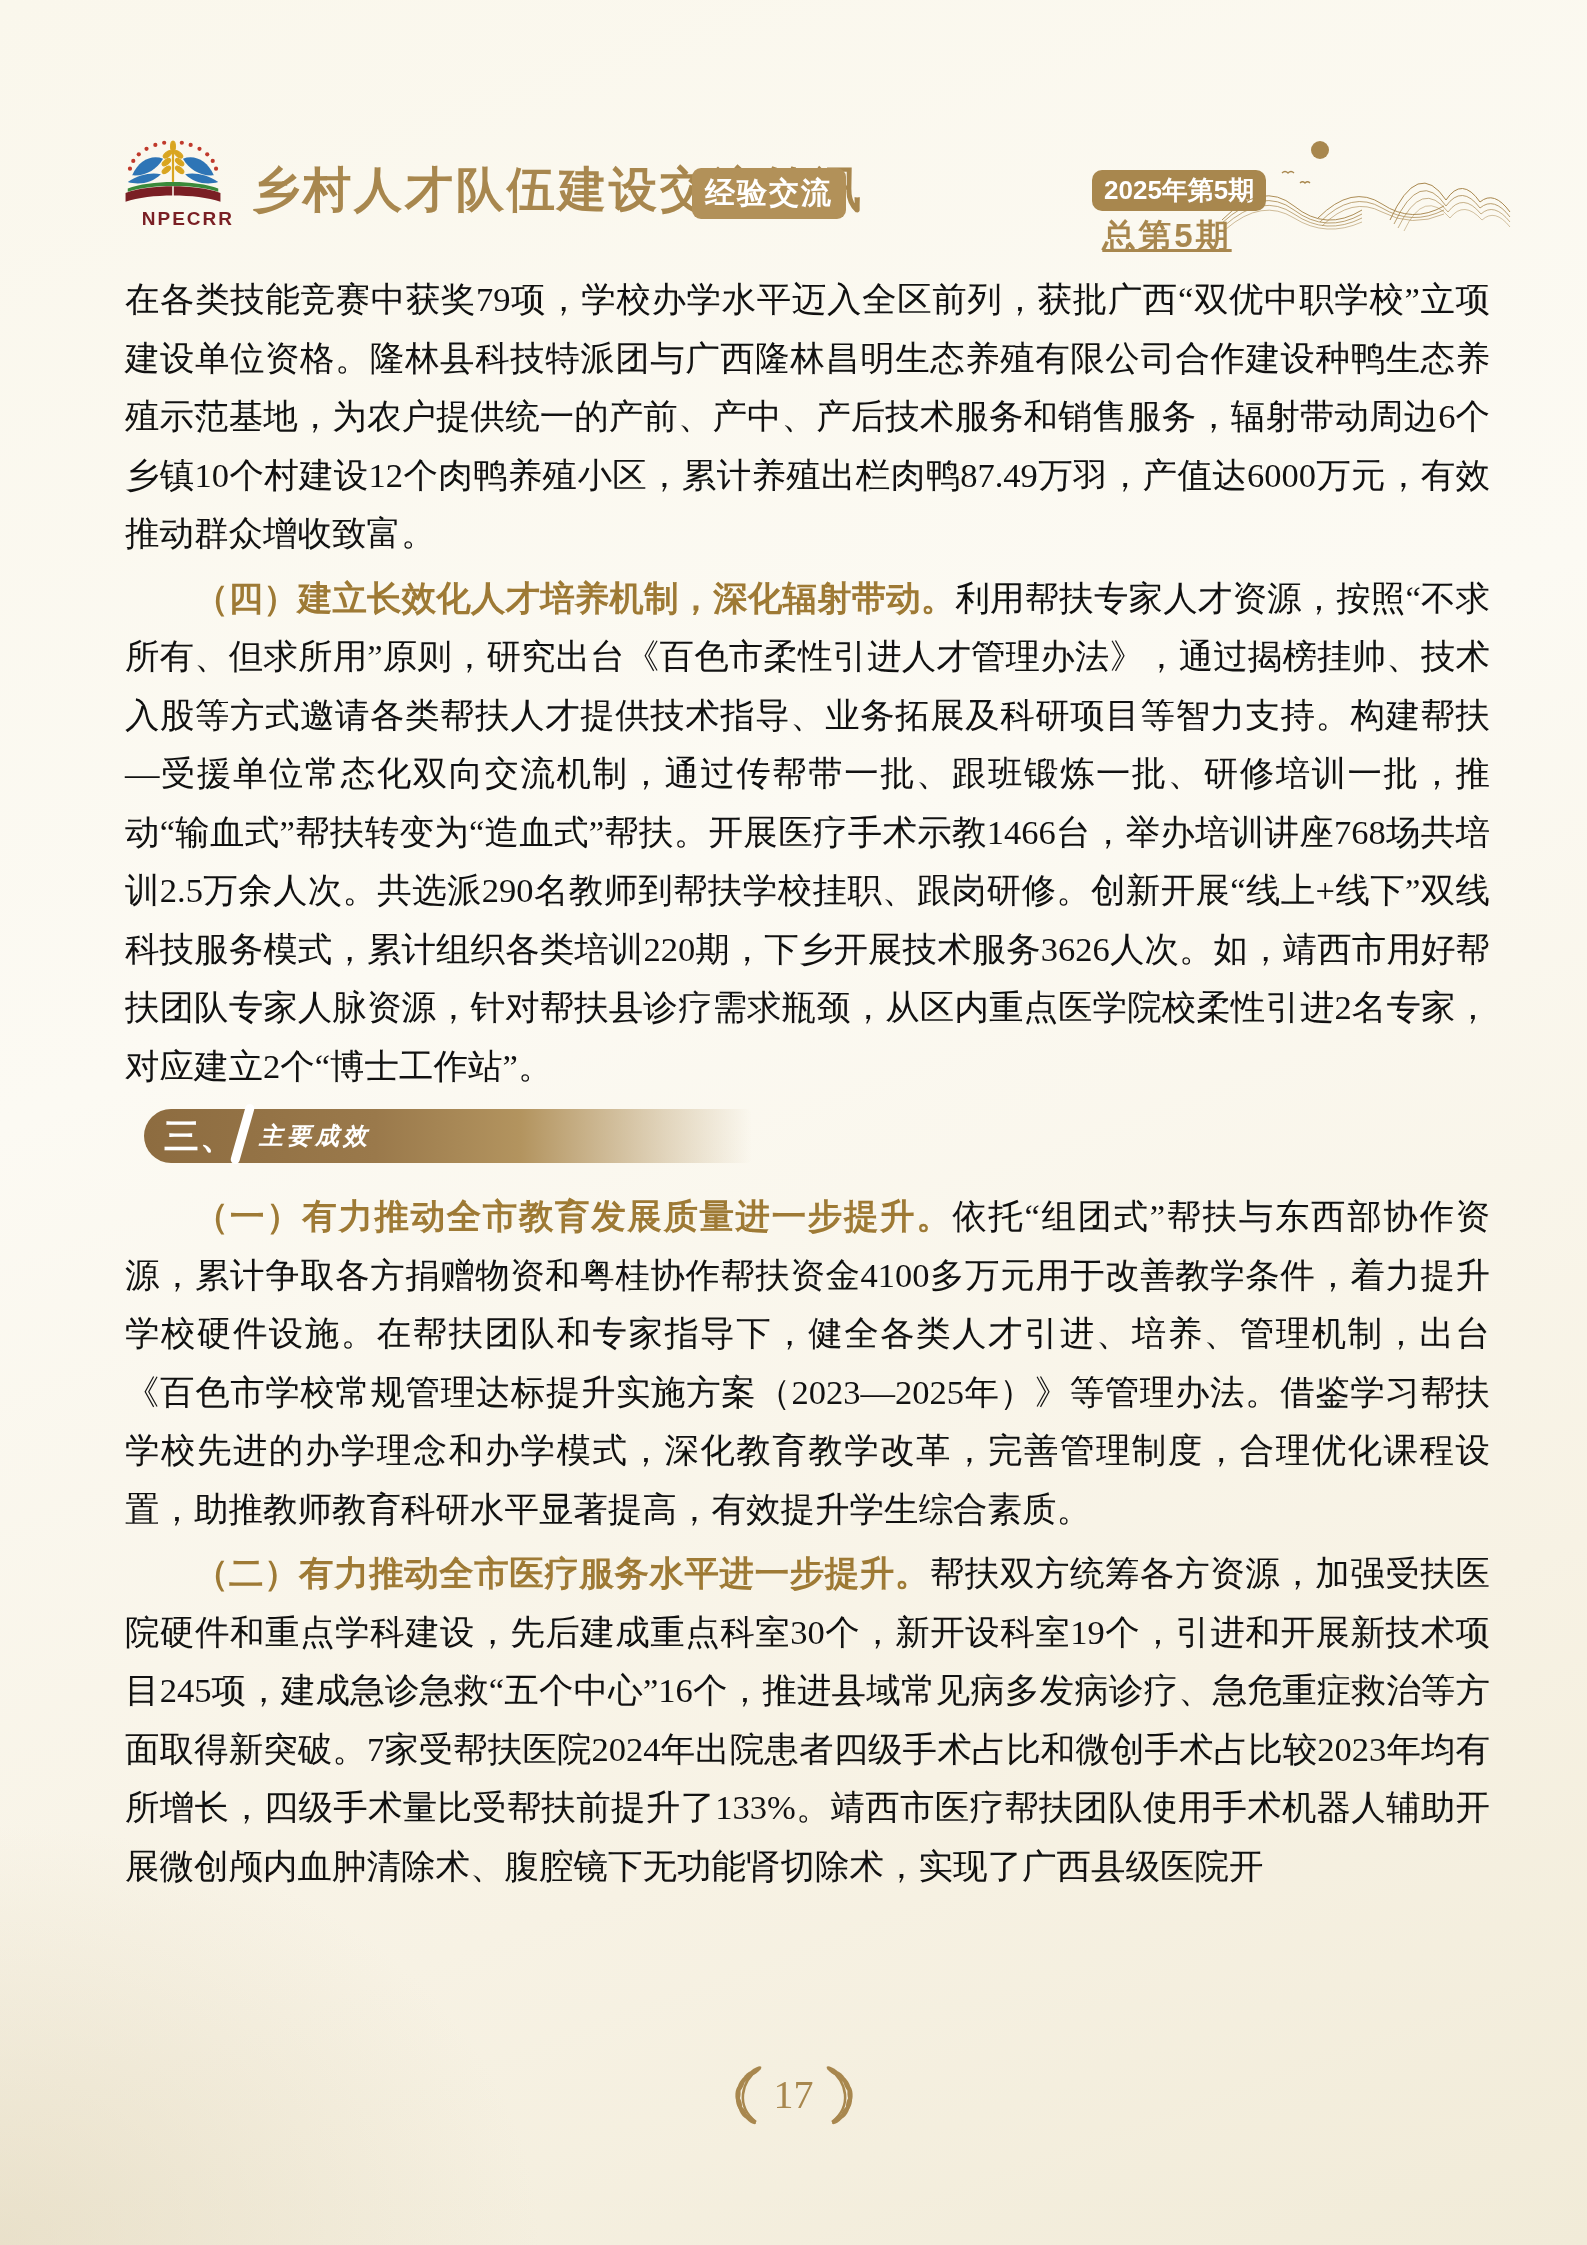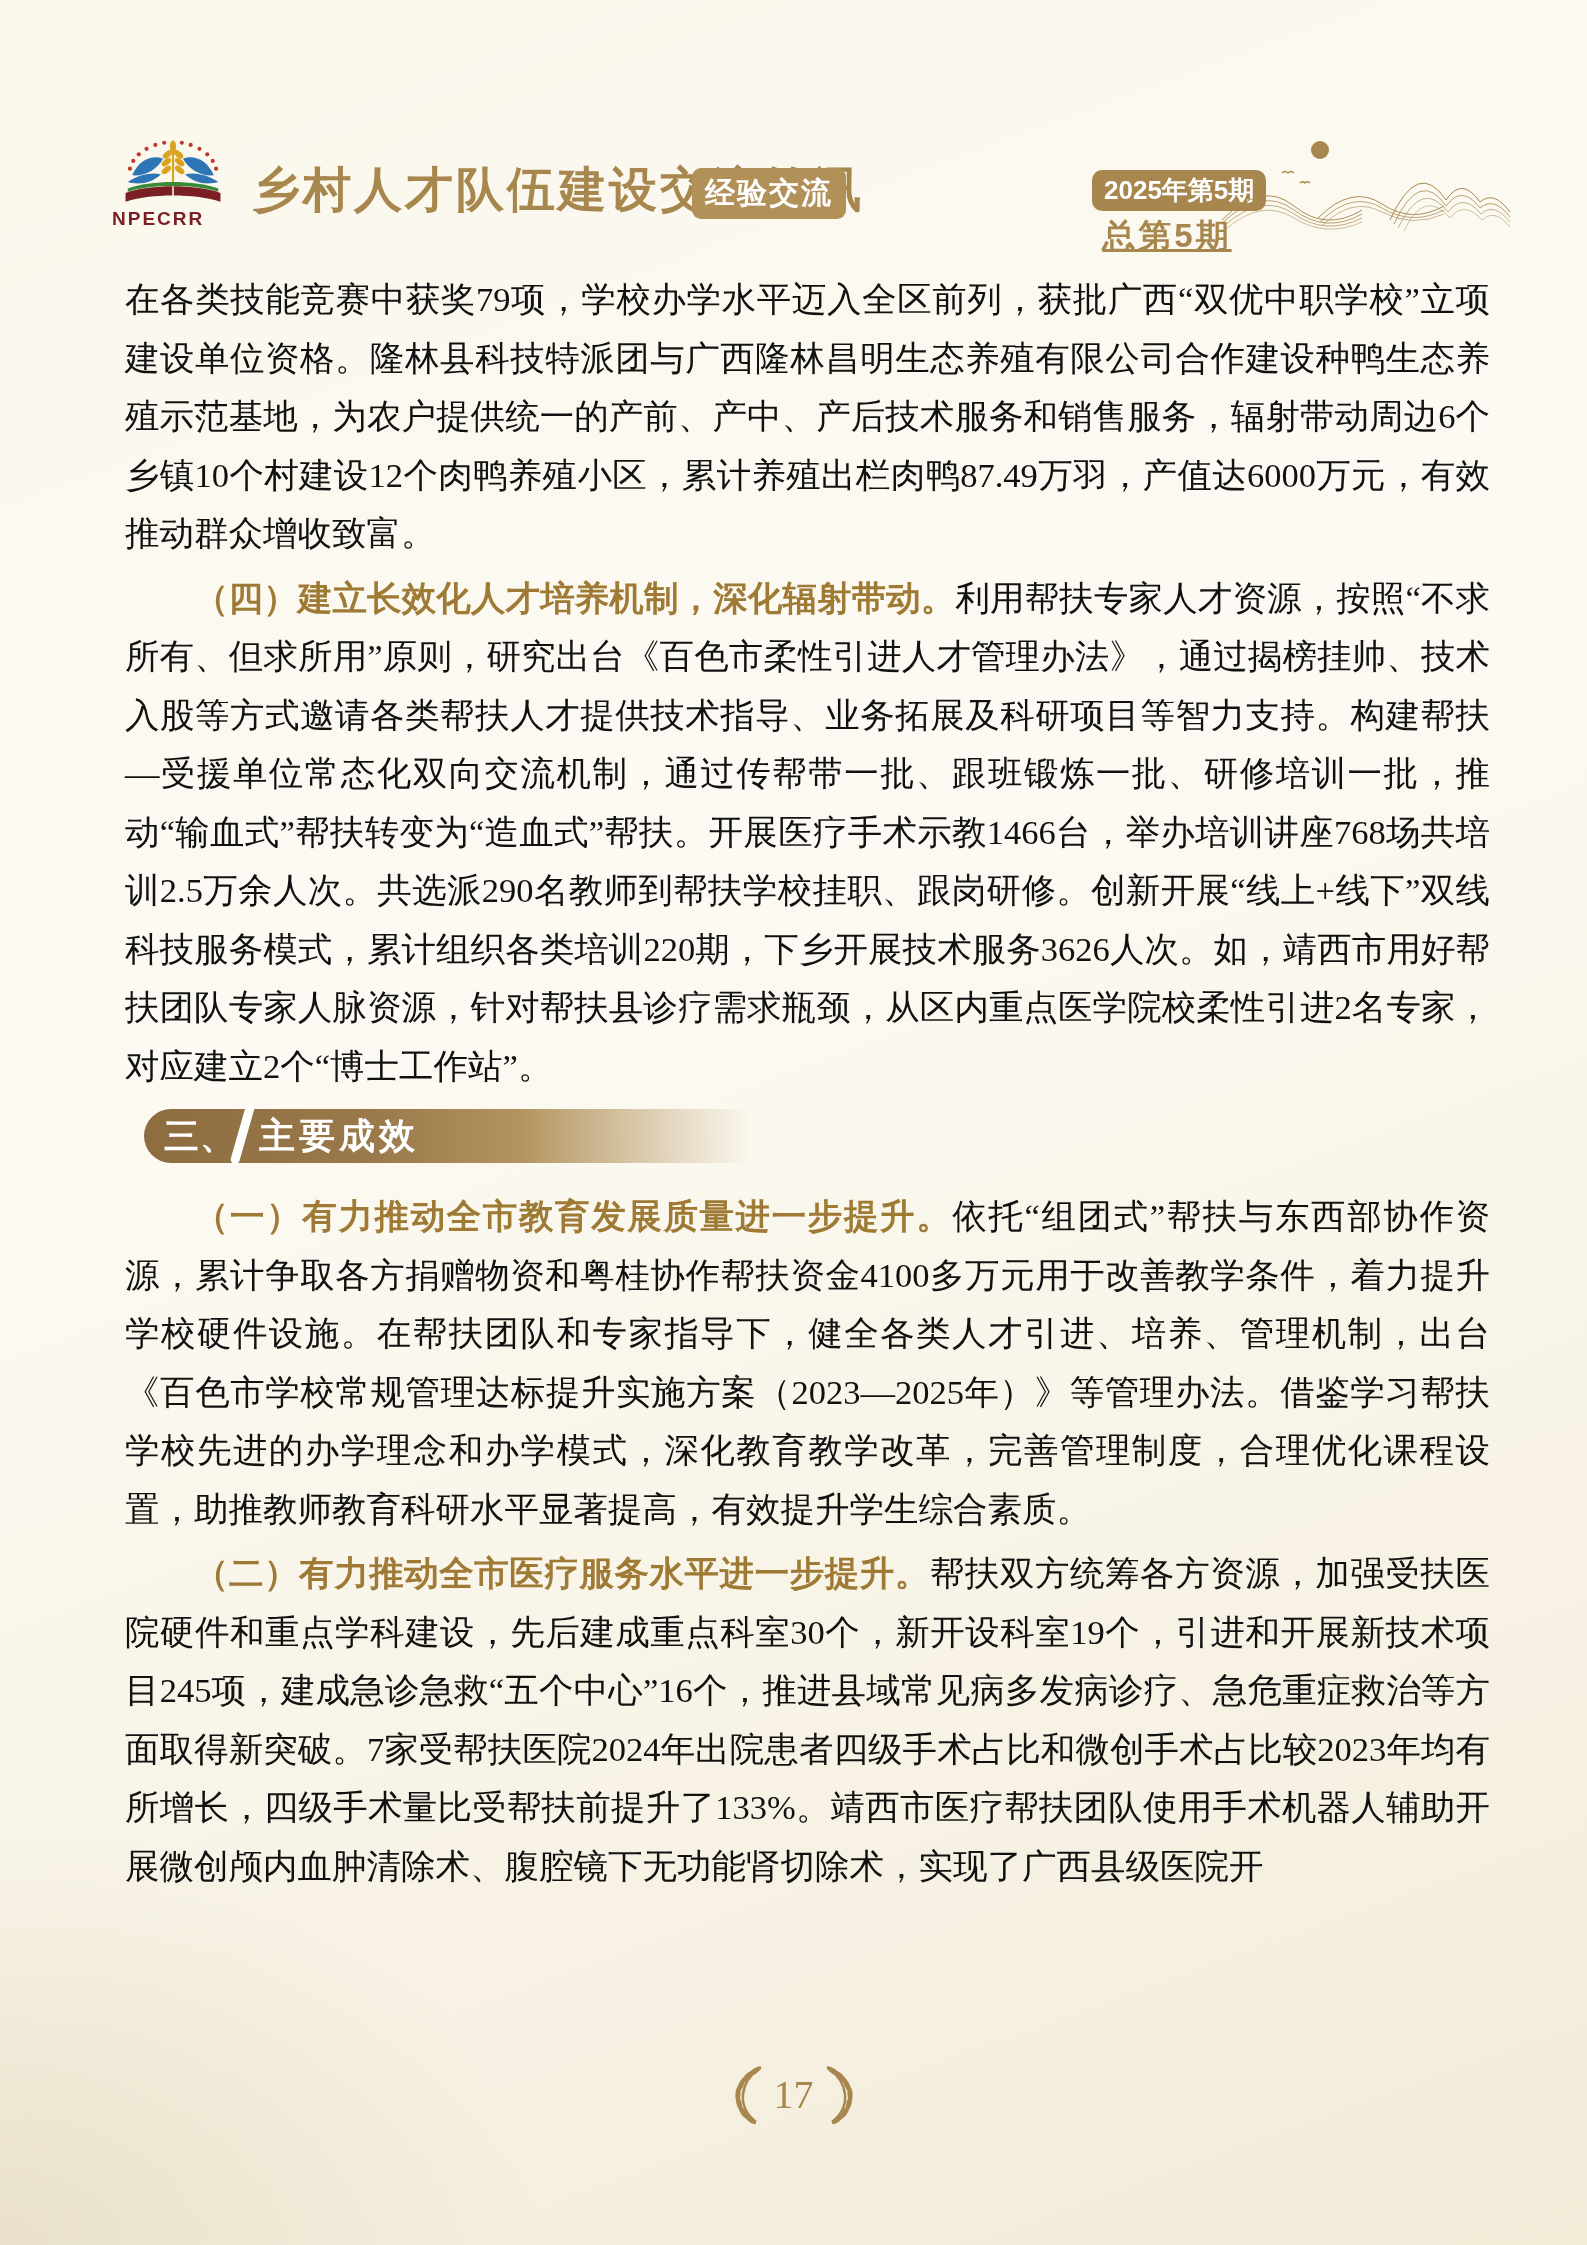--- a/index.html
+++ b/index.html
@@ -14,21 +14,21 @@
     height: 2245px;
     overflow: hidden;
     background:
       radial-gradient(ellipse 900px 700px at 0% 100%, rgba(222,211,182,.55), rgba(222,211,182,0) 60%),
       linear-gradient(160deg, #faf7ec 0%, #fcfaf3 40%, #f7f2e4 75%, #f1ebd8 100%);
     color: #111;
   }
 
   
   .header { position: absolute; left: 0; top: 0; width: 100%; height: 250px; }
-  .logo { position: absolute; left: 112px; top: 140px; width: 122px; text-align: left; }
+  .logo { position: absolute; left: 112px; top: 140px; width: 122px; text-align: right; }
   .logo-acronym {
     font-family: "Liberation Sans", sans-serif;
     font-weight: 800; font-size: 19px; letter-spacing: 2px; color: #7a1f24;
   }
   .masthead-title {
     position: absolute; left: 252px; top: 158px;
     font-family: "Liberation Sans", sans-serif;
     font-size: 48px; font-weight: 800; letter-spacing: 3px;
     color: #a8874e; white-space: nowrap;
   }
@@ -73,21 +73,21 @@
     background: linear-gradient(90deg, #8d6c40 0%, #9a794b 38%, #b3945f 62%, rgba(179,148,95,.35) 86%, rgba(179,148,95,0) 100%);
     color: #fff;
     font-family: "Liberation Sans", sans-serif;
     font-weight: 800;
   }
   .sec-num { font-size: 35px; padding-left: 20px; letter-spacing: 1px; }
   .sec-slash {
     width: 9px; height: 62px; background: #fff; border-radius: 5px;
     transform: rotate(16deg); margin: -4px 12px 0 2px;
   }
-  .sec-title { font-size: 36px; letter-spacing: 4px; }
+  .sec-title { font-size: 24px; letter-spacing: 4px; font-style: italic; }
 
   
   .footer {
     position: absolute; left: 0; top: 2062px; width: 100%;
     display: flex; justify-content: center; align-items: center; gap: 6px;
   }
   .page-number {
     font-family: "Liberation Serif", serif;
     font-size: 40px; color: #a8874e; line-height: 1;
     padding: 0 2px;

